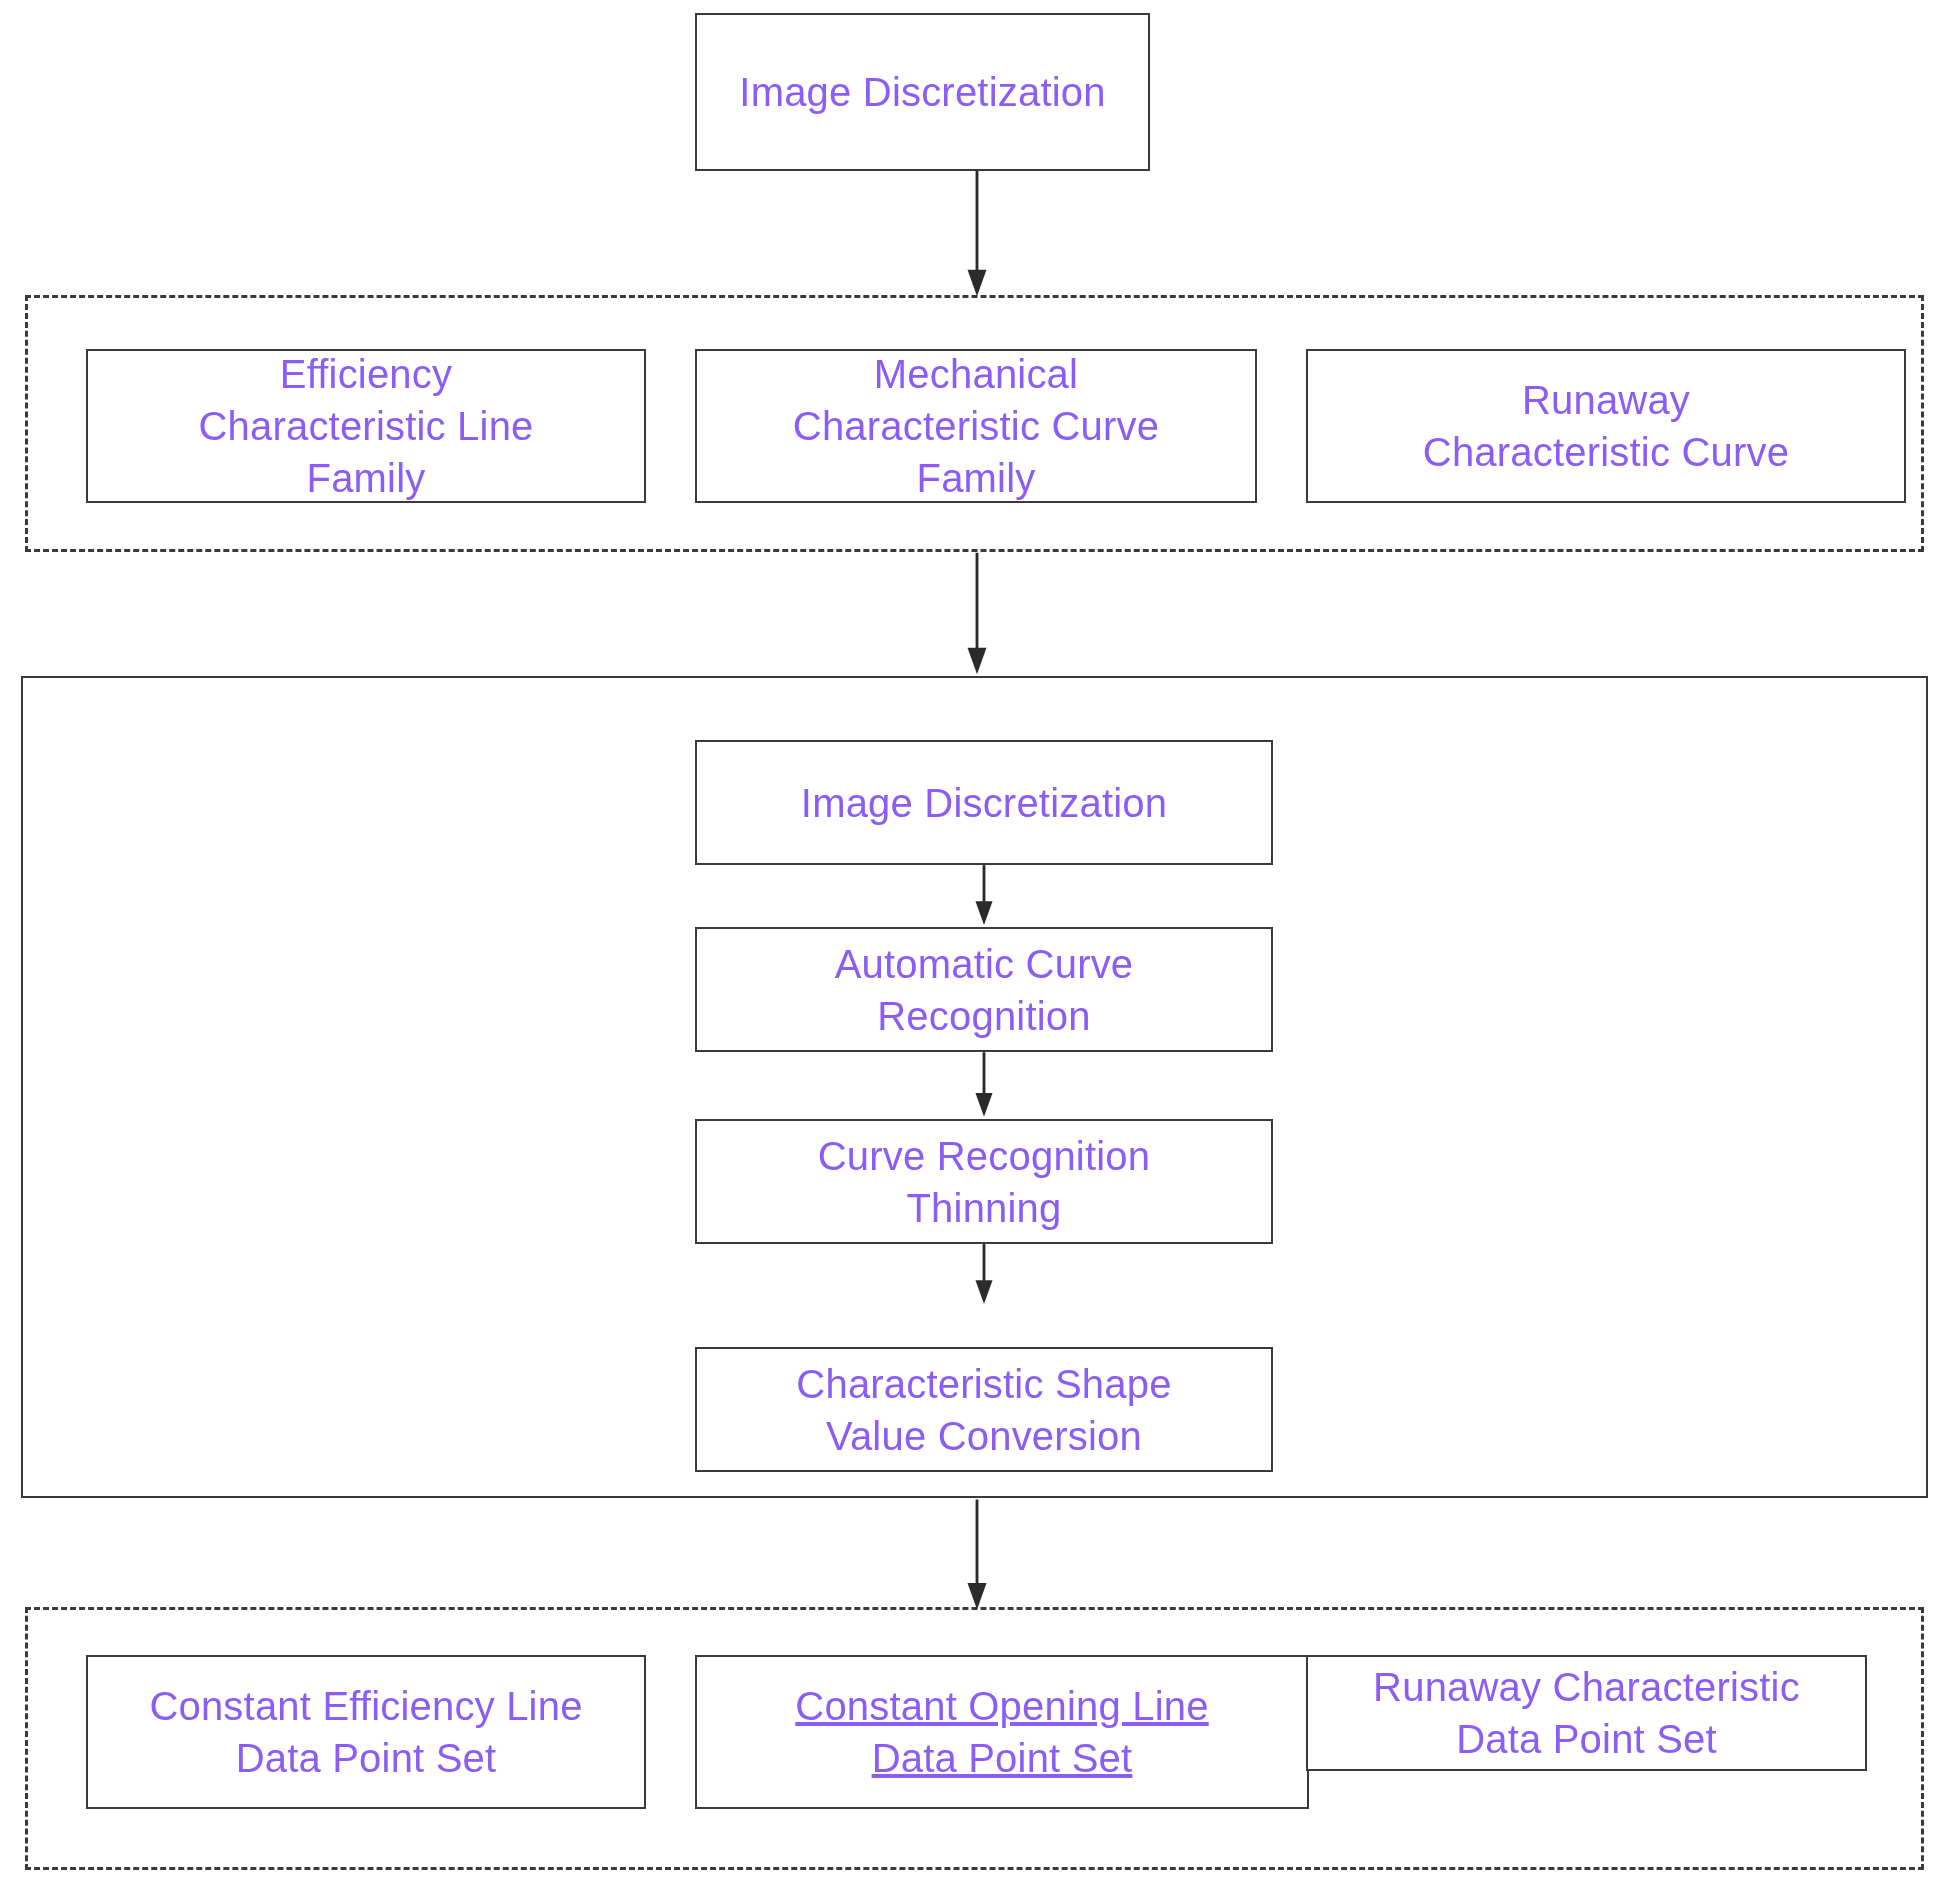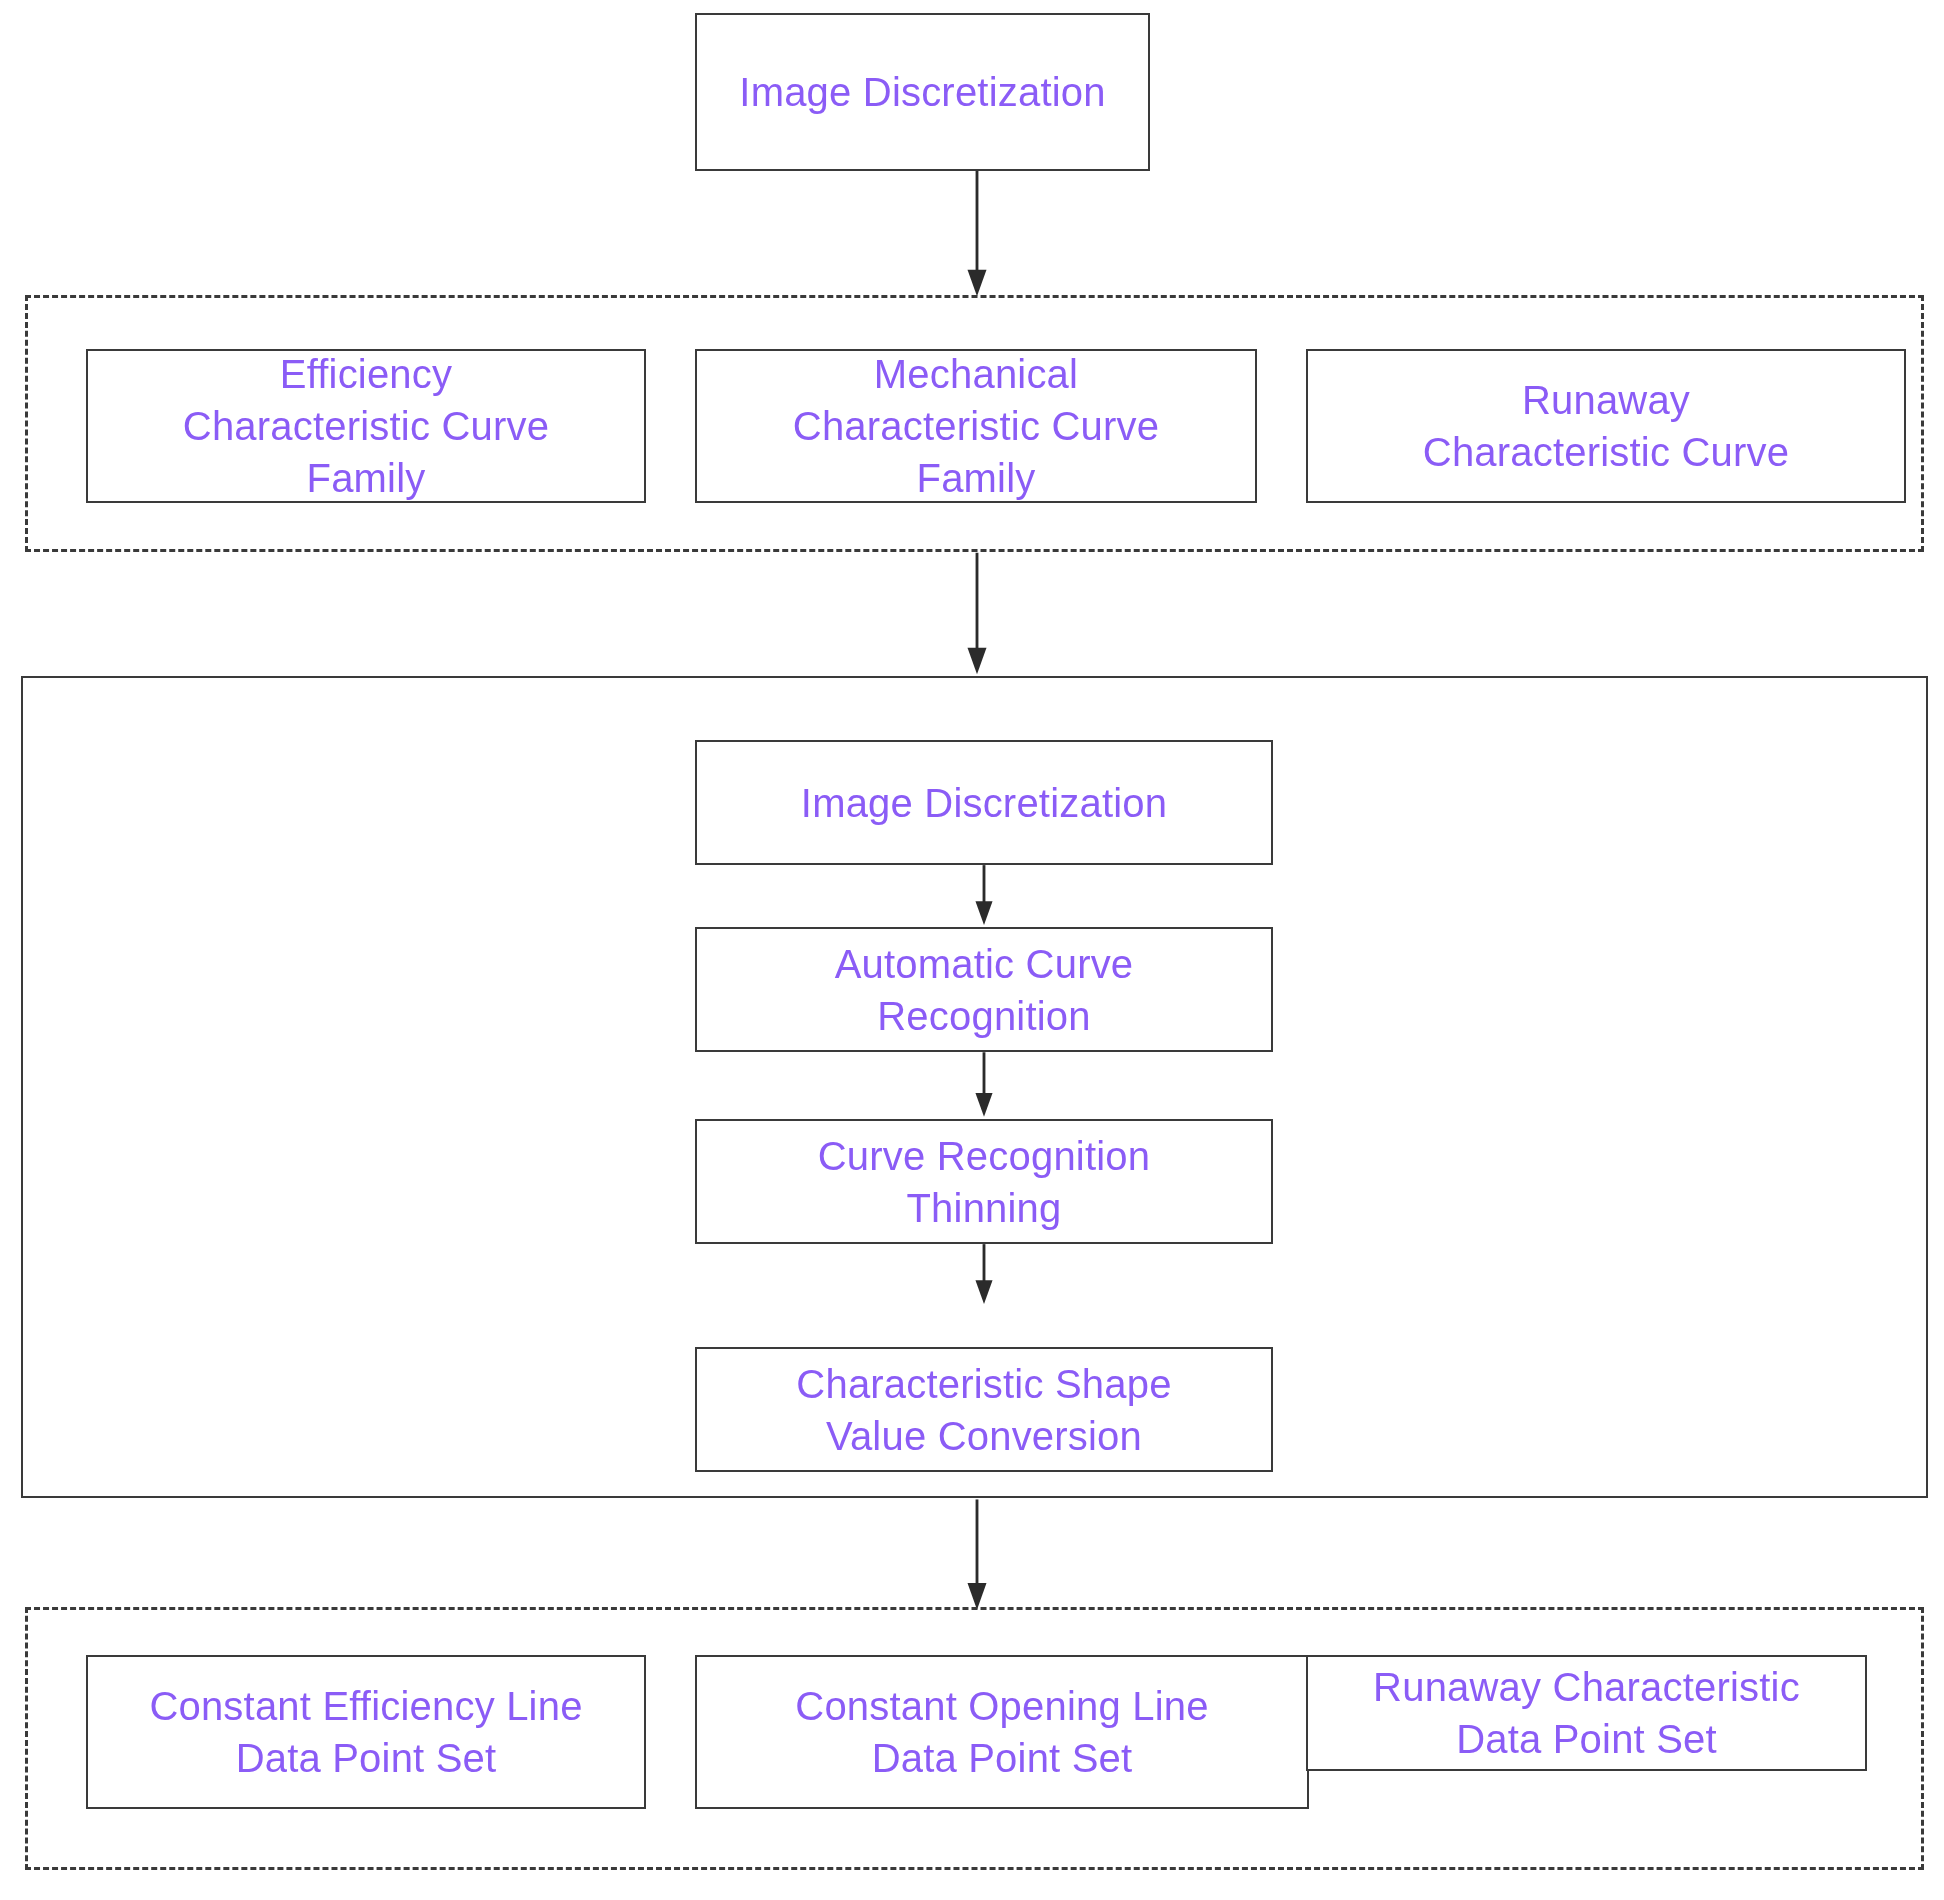--- a/index.html
+++ b/index.html
@@ -67,21 +67,21 @@
   <div class="connector" style="left:958px; top:170px; width:38px; height:129px;">
     <svg width="38" height="129" viewBox="0 0 40 134">
       <line x1="20" y1="0" x2="20" y2="116" stroke="#2b2b2b" stroke-width="3"></line>
       <polygon points="20,132 10,104 30,104" fill="#2b2b2b"></polygon>
     </svg>
   </div>
 
   <div class="group-dashed" style="left:25px; top:295px; width:1899px; height:257px;"></div>
 
   <div class="node" style="left:86px; top:349px; width:560px; height:154px;">Efficiency
-Characteristic Curve
+Characteristic Line
 Family</div>
 
   <div class="node" style="left:695px; top:349px; width:562px; height:154px;">Mechanical
 Characteristic Curve
 Family</div>
 
   <div class="node" style="left:1306px; top:349px; width:600px; height:154px;">Runaway
 Characteristic Curve</div>
 
   <div class="connector" style="left:958px; top:552px; width:38px; height:125px;">
@@ -130,20 +130,20 @@
       <line x1="20" y1="0" x2="20" y2="100" stroke="#2b2b2b" stroke-width="3"></line>
       <polygon points="20,116 10,88 30,88" fill="#2b2b2b"></polygon>
     </svg>
   </div>
 
   <div class="group-dashed" style="left:25px; top:1607px; width:1899px; height:263px;"></div>
 
   <div class="node" style="left:86px; top:1655px; width:560px; height:154px;">Constant Efficiency Line
 Data Point Set</div>
 
-  <div class="node" style="left:695px; top:1655px; width:614px; height:154px;">Constant Opening Line
+  <div class="node" style="left:695px; top:1655px; width:614px; height:154px;text-decoration:underline;">Constant Opening Line
 Data Point Set</div>
 
   <div class="node" style="left:1306px; top:1655px; width:561px; height:116px;">Runaway Characteristic
 Data Point Set</div>
 
 </div>
 
 
 </body></html>

